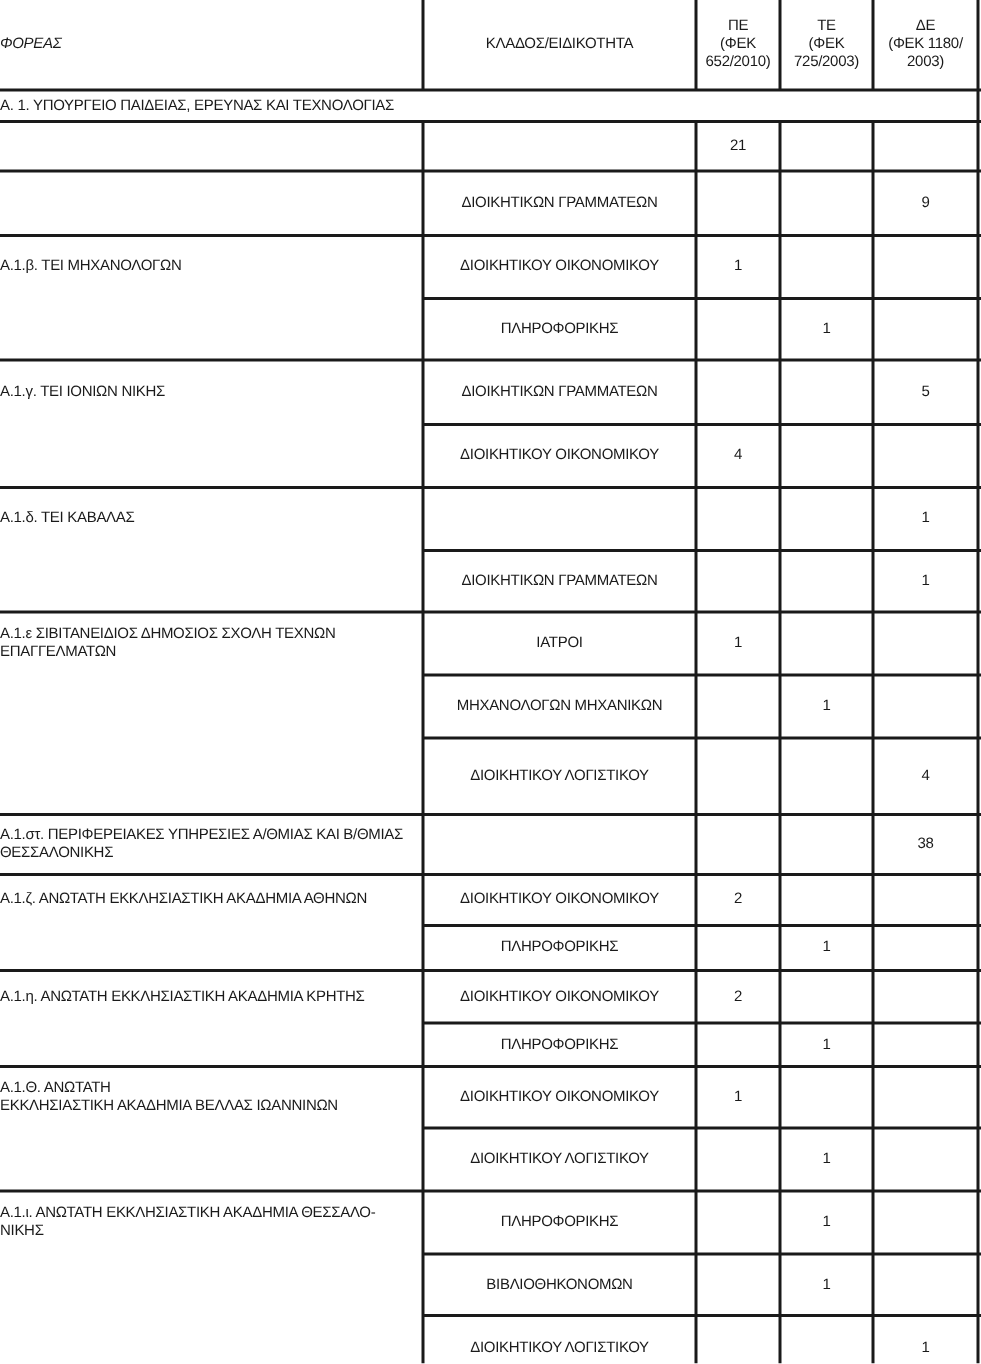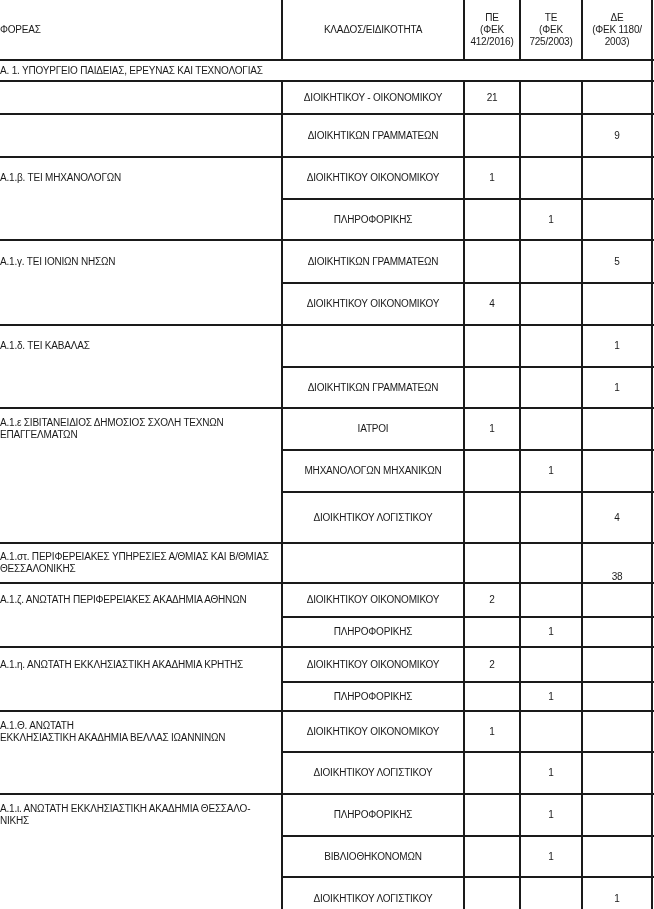--- a/index.html
+++ b/index.html
@@ -51,30 +51,30 @@
       padding-left: 0px;
     }
     .left-top {
       padding-left: 0px;
     }
   </style>
 </head>
 <body>
 
 <div id="doc">
-    <div class="cell left-mid" style="left: 0px; width: 282px; top: 0px; height: 60px;">
+    <div class="cell left-mid" style="left: 0px; width: 282px; top: 0px; height: 60px; font-style: italic;">
       <span>ΦΟΡΕΑΣ</span>
     </div>
     <div class="cell center" style="left: 282px; width: 182px; top: 0px; height: 60px;">
       <span>ΚΛΑΔΟΣ/ΕΙΔΙΚΟΤΗΤΑ</span>
     </div>
     <div class="cell center" style="left: 464px; width: 56px; top: 0px; height: 60px; flex-direction: column;">
       <div>ΠΕ</div>
       <div>(ΦΕΚ</div>
-      <div>412/2016)</div>
+      <div>652/2010)</div>
     </div>
     <div class="cell center" style="left: 520px; width: 62px; top: 0px; height: 60px; flex-direction: column;">
       <div>ΤΕ</div>
       <div>(ΦΕΚ</div>
       <div>725/2003)</div>
     </div>
     <div class="cell center" style="left: 582px; width: 70px; top: 0px; height: 60px; flex-direction: column;">
       <div>ΔΕ</div>
       <div>(ΦΕΚ 1180/</div>
       <div>2003)</div>
@@ -83,23 +83,20 @@
     <div class="vline" style="left: 281.25px; top: 0px; height: 60px;"></div>
     <div class="vline" style="left: 463.25px; top: 0px; height: 60px;"></div>
     <div class="vline" style="left: 519.25px; top: 0px; height: 60px;"></div>
     <div class="vline" style="left: 581.25px; top: 0px; height: 60px;"></div>
     <div class="vline" style="left: 651.25px; top: 0px; height: 60px;"></div>
     <div class="cell left-mid" style="left: 0px; width: 652px; top: 60px; height: 21px;">
       <span>Α. 1. ΥΠΟΥΡΓΕΙΟ ΠΑΙΔΕΙΑΣ, ΕΡΕΥΝΑΣ ΚΑΙ ΤΕΧΝΟΛΟΓΙΑΣ</span>
     </div>
     <div class="hline" style="left: 0px; width: 653.5px; top: 80.25px;"></div>
     <div class="vline" style="left: 651.25px; top: 60px; height: 21px;"></div>
-    <div class="cell center" style="left: 282px; width: 182px; top: 81px; height: 33px;">
-      <span>ΔΙΟΙΚΗΤΙΚΟΥ - ΟΙΚΟΝΟΜΙΚΟΥ</span>
-    </div>
     <div class="cell center" style="left: 464px; width: 56px; top: 81px; height: 33px;">
       <span>21</span>
     </div>
     <div class="cell center" style="left: 520px; width: 62px; top: 81px; height: 33px;">
       <span></span>
     </div>
     <div class="cell center" style="left: 582px; width: 70px; top: 81px; height: 33px;">
       <span></span>
     </div>
     <div class="hline" style="left: 0px; width: 653.5px; top: 113.25px;"></div>
@@ -157,21 +154,21 @@
     <div class="cell center" style="left: 582px; width: 70px; top: 199px; height: 41px;">
       <span></span>
     </div>
     <div class="hline" style="left: 0px; width: 653.5px; top: 239.25px;"></div>
     <div class="vline" style="left: 281.25px; top: 157px; height: 83px;"></div>
     <div class="vline" style="left: 463.25px; top: 157px; height: 83px;"></div>
     <div class="vline" style="left: 519.25px; top: 157px; height: 83px;"></div>
     <div class="vline" style="left: 581.25px; top: 157px; height: 83px;"></div>
     <div class="vline" style="left: 651.25px; top: 157px; height: 83px;"></div>
     <div class="cell left-top" style="left: 0px; width: 282px; top: 240px; height: 85px; padding-top: 16px;">
-      <div>Α.1.γ. ΤΕΙ ΙΟΝΙΩΝ ΝΗΣΩΝ</div>
+      <div>Α.1.γ. ΤΕΙ ΙΟΝΙΩΝ ΝΙΚΗΣ</div>
     </div>
     <div class="cell center" style="left: 282px; width: 182px; top: 240px; height: 43px;">
       <span>ΔΙΟΙΚΗΤΙΚΩΝ ΓΡΑΜΜΑΤΕΩΝ</span>
     </div>
     <div class="cell center" style="left: 464px; width: 56px; top: 240px; height: 43px;">
       <span></span>
     </div>
     <div class="cell center" style="left: 520px; width: 62px; top: 240px; height: 43px;">
       <span></span>
     </div>
@@ -279,31 +276,31 @@
     <div class="cell left-top" style="left: 0px; width: 282px; top: 543px; height: 40px; padding-top: 8px;">
       <div>Α.1.στ. ΠΕΡΙΦΕΡΕΙΑΚΕΣ ΥΠΗΡΕΣΙΕΣ Α/ΘΜΙΑΣ ΚΑΙ Β/ΘΜΙΑΣ</div>
       <div>ΘΕΣΣΑΛΟΝΙΚΗΣ</div>
     </div>
     <div class="cell center" style="left: 464px; width: 56px; top: 543px; height: 40px;">
       <span></span>
     </div>
     <div class="cell center" style="left: 520px; width: 62px; top: 543px; height: 40px;">
       <span></span>
     </div>
-    <div class="cell center" style="left: 582px; width: 70px; top: 543px; height: 40px; align-items: flex-end;">
+    <div class="cell center" style="left: 582px; width: 70px; top: 543px; height: 40px;">
       <span>38</span>
     </div>
     <div class="hline" style="left: 0px; width: 653.5px; top: 582.25px;"></div>
     <div class="vline" style="left: 281.25px; top: 543px; height: 40px;"></div>
     <div class="vline" style="left: 463.25px; top: 543px; height: 40px;"></div>
     <div class="vline" style="left: 519.25px; top: 543px; height: 40px;"></div>
     <div class="vline" style="left: 581.25px; top: 543px; height: 40px;"></div>
     <div class="vline" style="left: 651.25px; top: 543px; height: 40px;"></div>
     <div class="cell left-top" style="left: 0px; width: 282px; top: 583px; height: 64px; padding-top: 11px;">
-      <div>Α.1.ζ. ΑΝΩΤΑΤΗ ΠΕΡΙΦΕΡΕΙΑΚΕΣ ΑΚΑΔΗΜΙΑ ΑΘΗΝΩΝ</div>
+      <div>Α.1.ζ. ΑΝΩΤΑΤΗ ΕΚΚΛΗΣΙΑΣΤΙΚΗ ΑΚΑΔΗΜΙΑ ΑΘΗΝΩΝ</div>
     </div>
     <div class="cell center" style="left: 282px; width: 182px; top: 583px; height: 34px;">
       <span>ΔΙΟΙΚΗΤΙΚΟΥ ΟΙΚΟΝΟΜΙΚΟΥ</span>
     </div>
     <div class="cell center" style="left: 464px; width: 56px; top: 583px; height: 34px;">
       <span>2</span>
     </div>
     <div class="cell center" style="left: 520px; width: 62px; top: 583px; height: 34px;">
       <span></span>
     </div>

